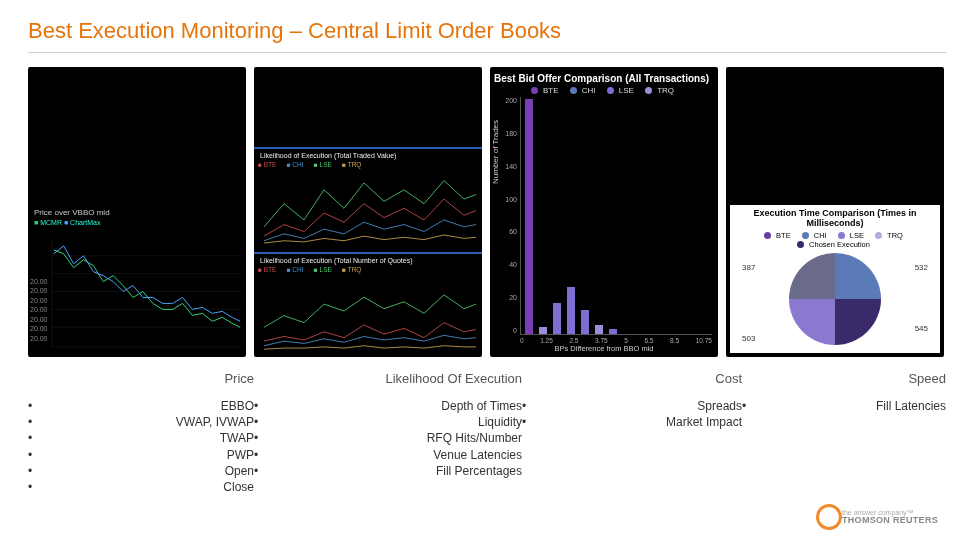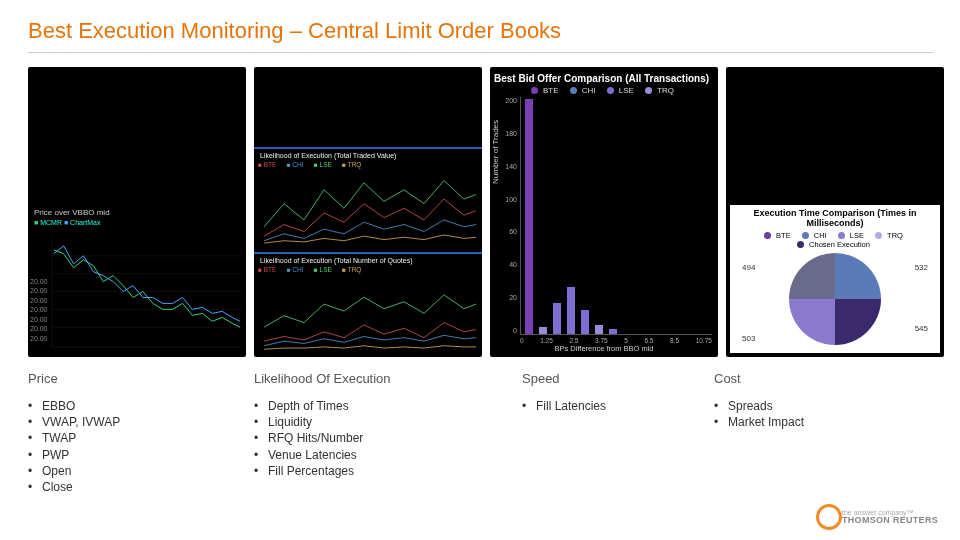--- a/index.html
+++ b/index.html
@@ -1,17 +1,17 @@
 <!DOCTYPE html>
 <html><head>
 <meta charset="utf-8">
 <style>
   * { box-sizing: border-box; margin: 0; padding: 0; }
   html, body { width: 960px; height: 540px; background: #fff; font-family: Arial, Helvetica, sans-serif; color: #333; }
-  .slide { width: 960px; height: 540px; position: relative; padding: 18px 26px 18px 28px; }
+  .slide { width: 960px; height: 540px; position: relative; padding: 18px 14px 18px 28px; }
   .title { color: #e6740a; font-size: 22px; font-weight: 400; margin-bottom: 8px; }
   .hr { border: 0; border-top: 1px solid #ccc; margin-bottom: 14px; }
 
   .panels { display: flex; gap: 8px; height: 290px; }
   .panel { background: #000; color: #ddd; font-size: 8px; position: relative; display: flex; flex-direction: column; border-radius: 2px; overflow: hidden; }
   .p1 { flex: 0 0 218px; justify-content: flex-end; }
   .p2 { flex: 0 0 228px; justify-content: flex-end; }
   .p3 { flex: 0 0 228px; }
   .p4 { flex: 0 0 218px; justify-content: flex-end; }
 
@@ -45,21 +45,21 @@
   .p4 .top { height: 130px; }
   .p4 .pbox { background: #fff; color: #000; margin: 4px; padding: 4px; height: 148px; display: flex; flex-direction: column; }
   .p4 .pie-title { font-size: 9px; font-weight: bold; text-align: center; line-height: 1.1; }
   .p4 .pie-leg { font-size: 7.5px; text-align: center; margin-top: 2px; }
   .p4 .pie-leg span { margin: 0 3px; }
   .p4 .piewrap { position: relative; flex: 1; display: flex; align-items: center; justify-content: center; }
   .p4 .pie { width: 92px; height: 92px; border-radius: 50%; }
   .p4 .plabel { position: absolute; font-size: 8px; color: #333; }
 
   
-  .cols { display: flex; margin-top: 14px; font-size: 12px; }
+  .cols { display: flex; margin-top: 14px; font-size: 12px; text-align: right; }
   .col { }
   .c1 { flex: 0 0 226px; }
   .c2 { flex: 0 0 268px; }
   .c3 { flex: 0 0 220px; }
   .c4 { flex: 1; }
   .colh { font-size: 13px; color: #555; margin-bottom: 12px; }
   .col ul { list-style: none; padding-left: 0; }
   .col li { font-size: 12px; color: #333; line-height: 1.35; padding-left: 14px; position: relative; }
   .col li::before { content: "•"; position: absolute; left: 0; color: #333; }
 
@@ -192,21 +192,21 @@
         <div class="pie-title">Execution Time Comparison (Times in Milliseconds)</div>
         <div class="pie-leg">
           <span><i class="dot" style="background:#6a3fa0"></i><span>BTE</span></span>
           <span><i class="dot" style="background:#5b7ab8"></i><span>CHI</span></span>
           <span><i class="dot" style="background:#8a79cf"></i><span>LSE</span></span>
           <span><i class="dot" style="background:#b5a9e2"></i><span>TRQ</span></span><br>
           <span><i class="dot" style="background:#3a2a6b"></i><span>Chosen Execution</span></span>
         </div>
         <div class="piewrap">
           <div class="pie" style="background: conic-gradient(#5b7ab8 0 90deg,#3a2a6b 90deg 180deg,#8a79cf 180deg 270deg,#6a6a8a 270deg 360deg)"></div>
-          <div class="plabel" style="left:8px;top:14px">494</div>
+          <div class="plabel" style="left:8px;top:14px">387</div>
           <div class="plabel" style="right:8px;top:14px">532</div>
           <div class="plabel" style="left:8px;bottom:6px">503</div>
           <div class="plabel" style="right:8px;bottom:16px">545</div>
         </div>
       </div>
     </div>
 
   </div>
 
   <div class="cols">
@@ -224,31 +224,31 @@
     <div class="col c2">
       <div class="colh">Likelihood Of Execution</div>
       <ul>
         <li>Depth of Times</li>
         <li>Liquidity</li>
         <li>RFQ Hits/Number</li>
         <li>Venue Latencies</li>
         <li>Fill Percentages</li>
       </ul>
     </div>
+    <div class="col c3">
+      <div class="colh">Cost</div>
+      <ul>
+        <li>Spreads</li>
+        <li>Market Impact</li>
+      </ul>
+    </div>
     <div class="col c4">
       <div class="colh">Speed</div>
       <ul>
         <li>Fill Latencies</li>
-      </ul>
-    </div>
-    <div class="col c3">
-      <div class="colh">Cost</div>
-      <ul>
-        <li>Spreads</li>
-        <li>Market Impact</li>
       </ul>
     </div>
   </div>
 
   <div class="brand">
     <div class="ring"></div>
     <div class="txt">
       <div class="tag">the answer company™</div>
       <div class="tr">THOMSON REUTERS</div>
     </div>

